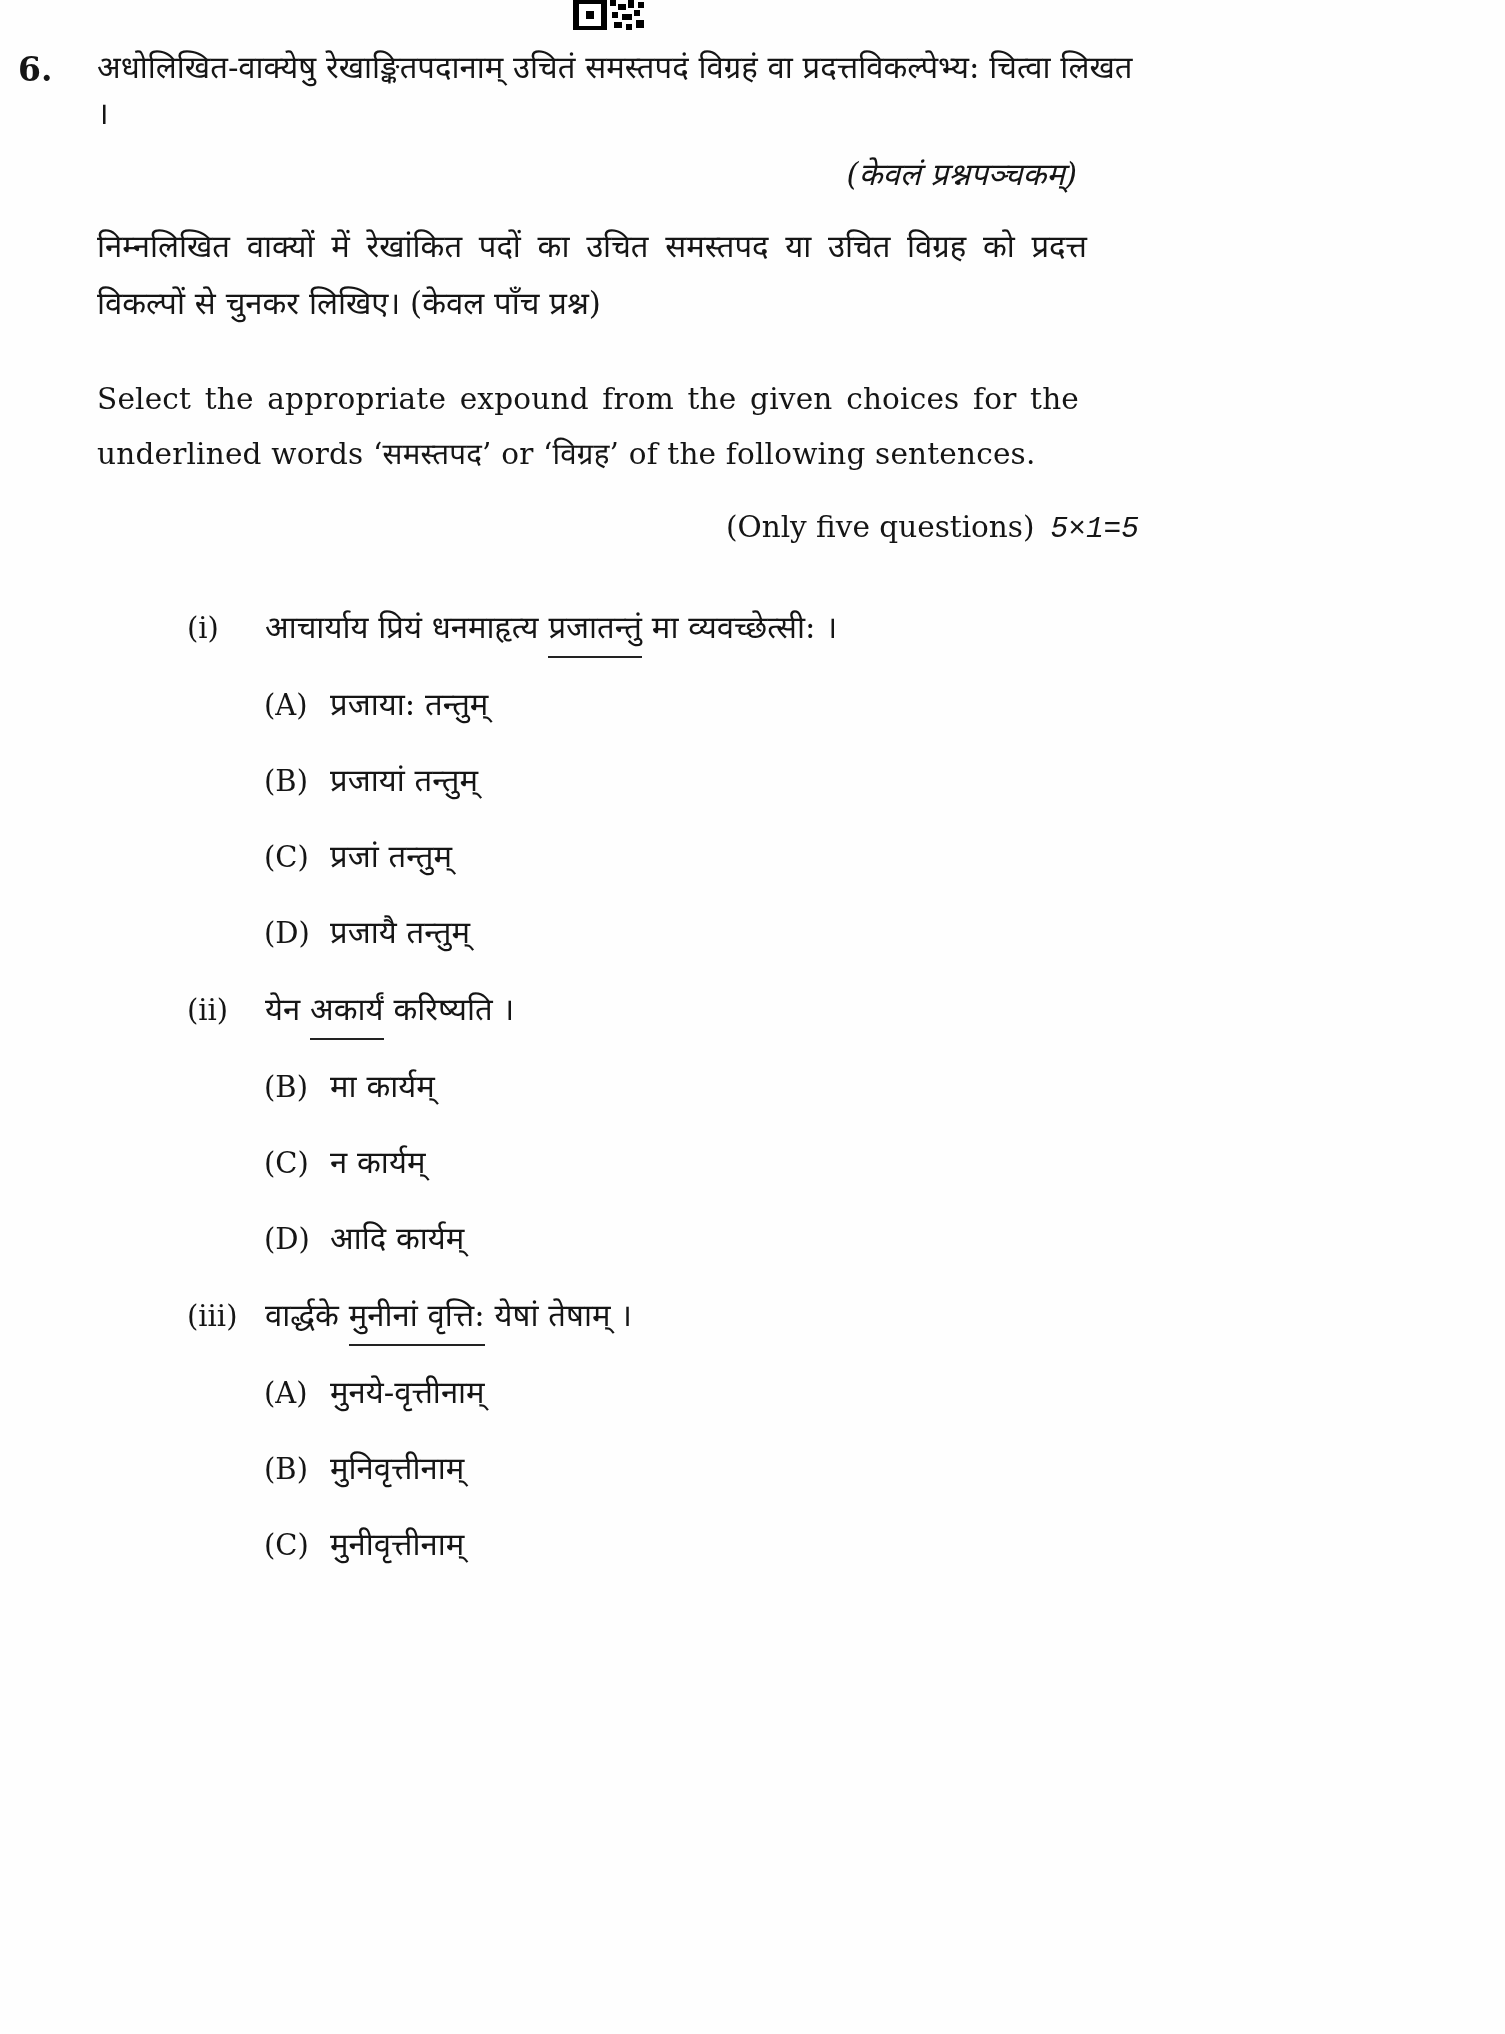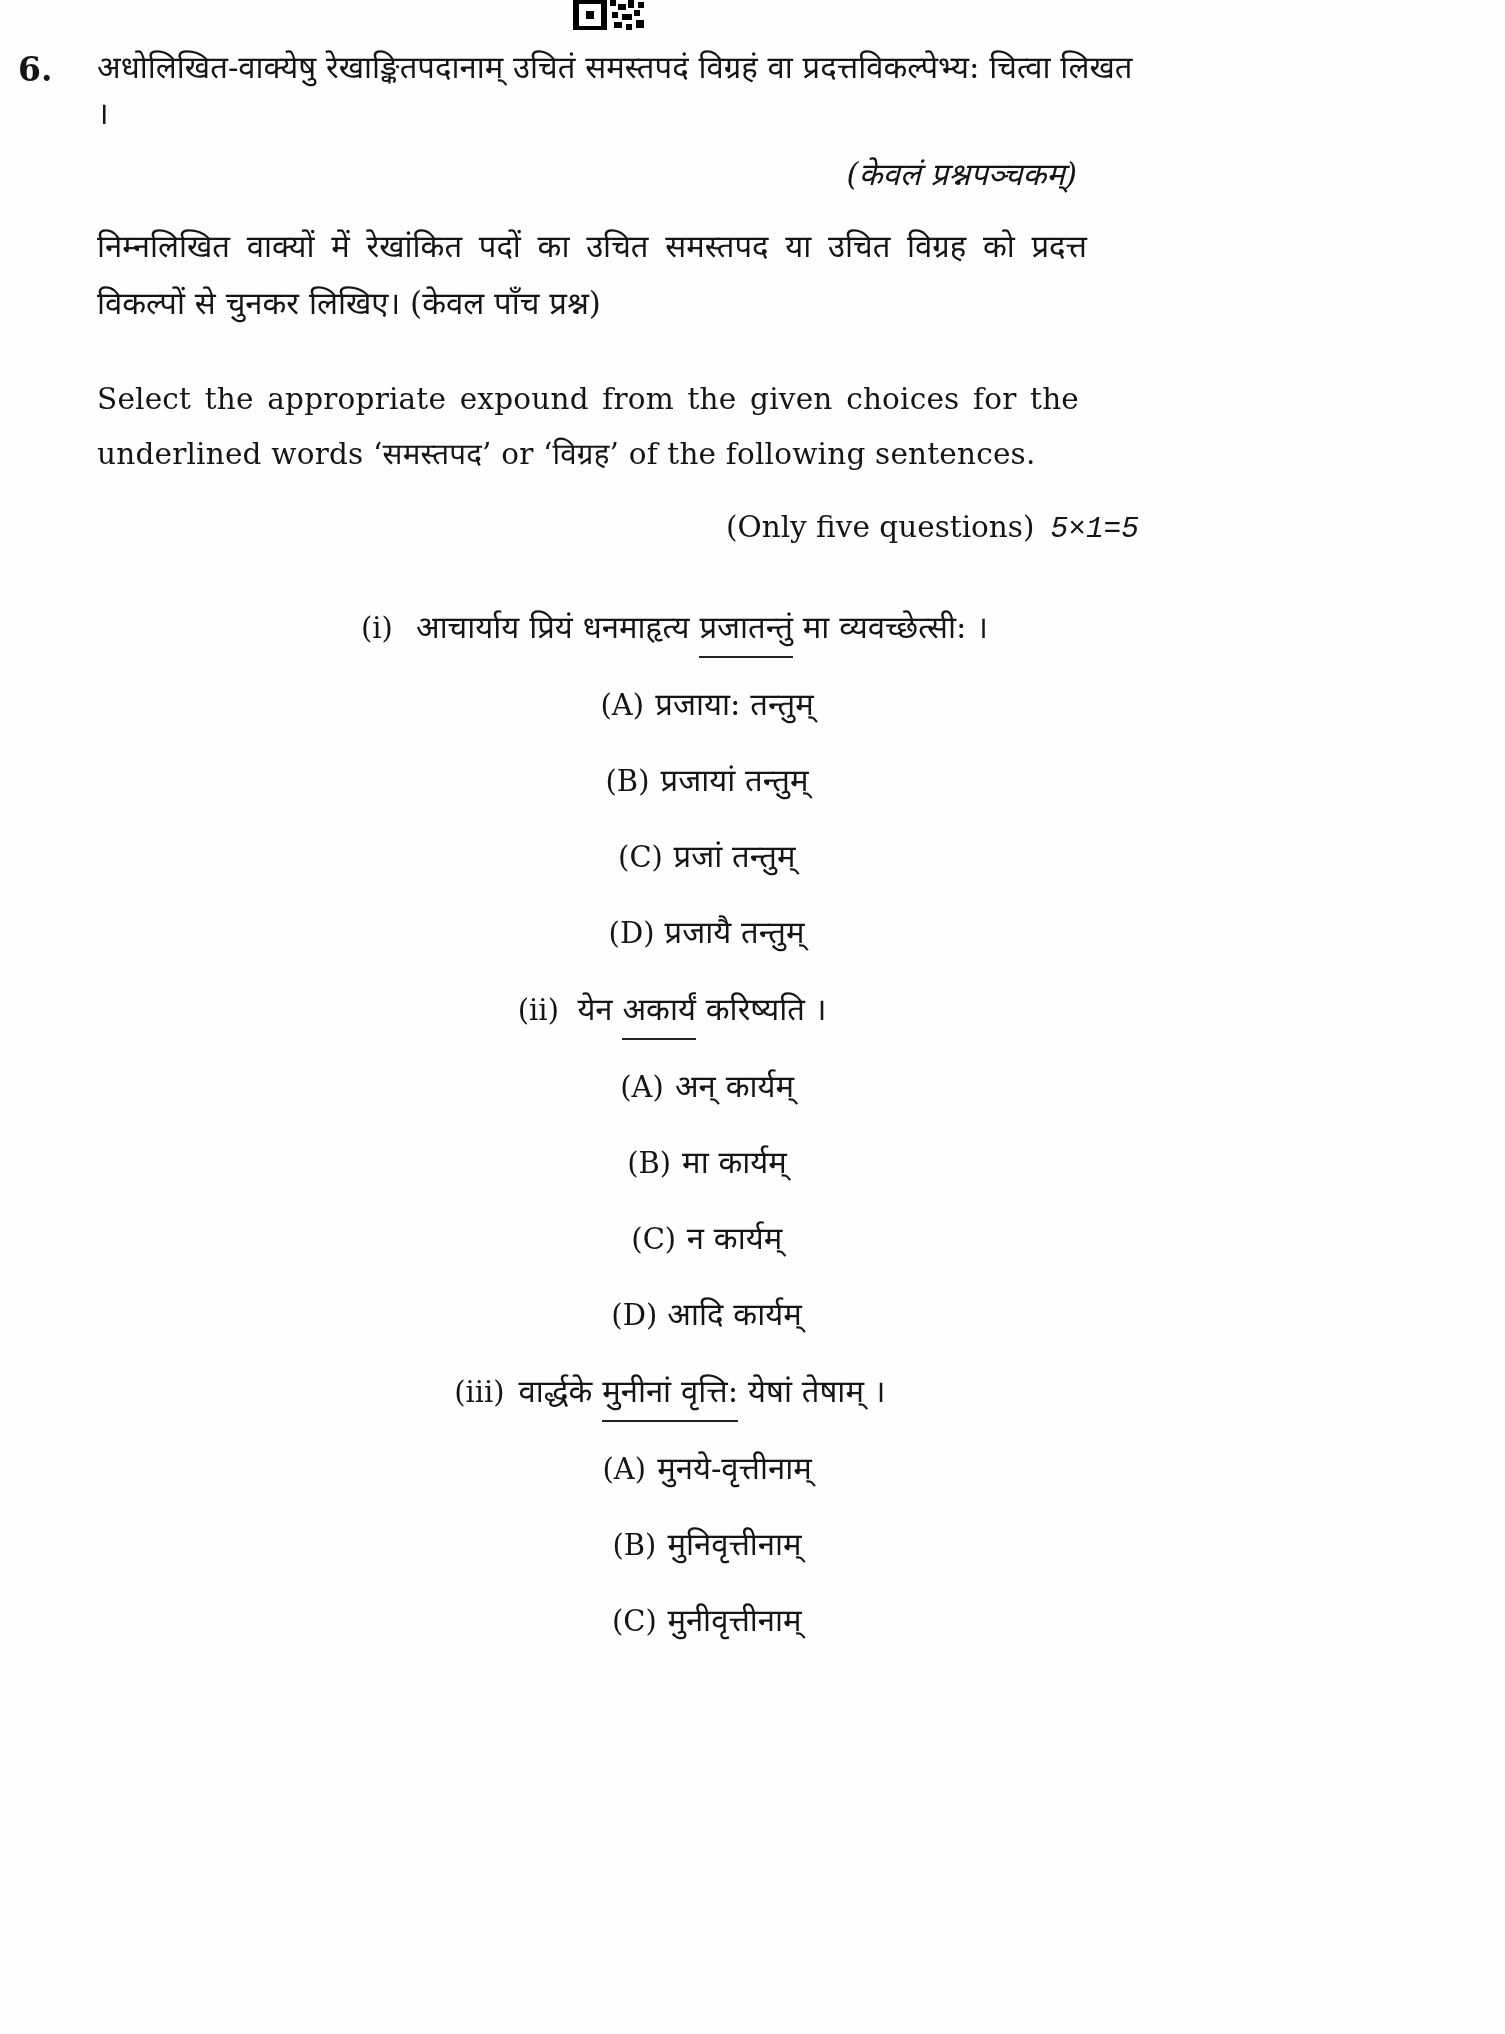--- a/index.html
+++ b/index.html
@@ -11,21 +11,21 @@
   .content{position:absolute;top:44px;left:97px;width:1042px;}
   .deva{font-size:31px;}
   .line1{margin:0;line-height:46px;}
   .right-note{margin:16px 62px 0 0;text-align:right;font-style:italic;}
   .hindi{margin:24px 0 0 0;width:990px;line-height:57px;text-align:justify;}
   .english{margin:40px 0 0 0;width:982px;font-size:29.5px;line-height:55px;
            text-align:justify;letter-spacing:.2px;}
   .marks-note{margin:28px 0 0 0;text-align:right;font-size:29.5px;}
   .marks{font-style:italic;margin-left:16px;font-family:Liberation Mono, monospace;}
   .questions{margin-top:58px;}
-  .question{text-align:center;}
+  .question{}
   .qrow{padding-left:90px;line-height:46px;margin-bottom:24px;}
   .qno{display:inline-block;width:78px;font-size:29px;}
   .qtext{font-size:31px;}
   .u{display:inline-block;border-bottom:2.5px solid #222;padding-bottom:6px;}
   .option{padding-left:167px;margin-bottom:26px;line-height:44px;}
   .olabel{display:inline-block;width:66px;font-size:29px;}
   .otext{font-size:31px;}
 </style>
 </head>
 <body>
@@ -81,23 +81,20 @@
         <div class="option">
           <span class="olabel">(D)</span><span class="otext deva">प्रजायै तन्तुम्</span>
         </div>
       </div>
 
       <div class="question">
         <div class="qrow">
           <span class="qno">(ii)</span><span class="qtext deva"><span>येन </span><span class="u">अकार्यं</span><span> करिष्यति ।</span></span>
         </div>
         <div class="option">
-          <span class="olabel">(A)</span><span class="otext deva">अन् कार्यम्</span>
-        </div>
-        <div class="option">
           <span class="olabel">(B)</span><span class="otext deva">मा कार्यम्</span>
         </div>
         <div class="option">
           <span class="olabel">(C)</span><span class="otext deva">न कार्यम्</span>
         </div>
         <div class="option">
           <span class="olabel">(D)</span><span class="otext deva">आदि कार्यम्</span>
         </div>
       </div>
 

